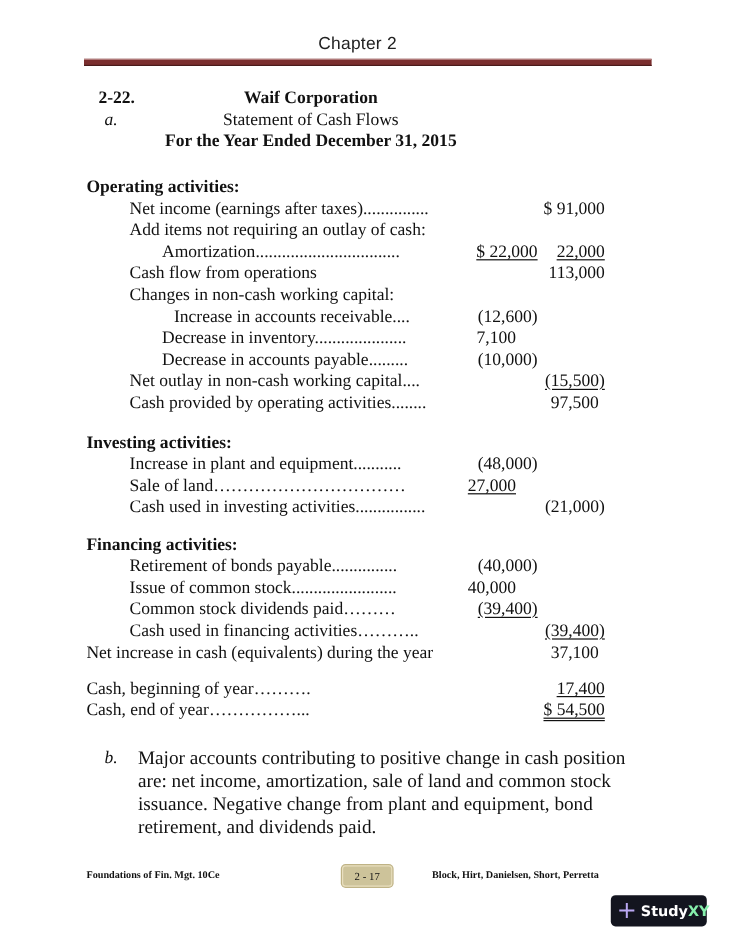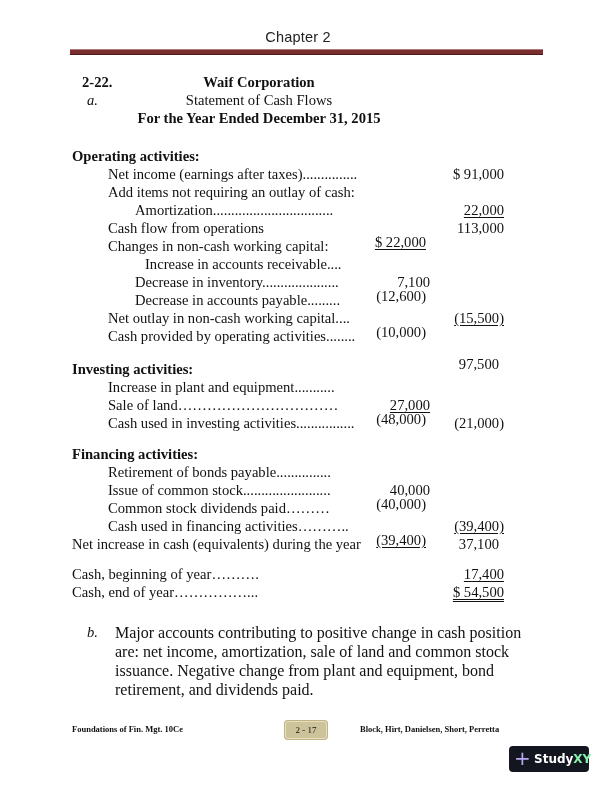--- a/index.html
+++ b/index.html
@@ -8,21 +8,21 @@
     .chapter { position: absolute; top: 29px; left: 0; width: 596px; text-align: center;
                font-family: "Liberation Sans", sans-serif; font-size: 14.5px; color: #222; letter-spacing: 0.2px; }
     .rule { position: absolute; left: 70px; width: 473px; top: 49px; height: 4px;
             background: #7a2e2e; border-top: 1px solid #b07a7a; border-bottom: 1px solid #4a1a1a; }
     .abs { position: absolute; white-space: nowrap; }
     .t { font-size: 14.6px; line-height: 18px; }
     .b { font-weight: bold; }
     .i { font-style: italic; }
     .center { left: 0; width: 518px; text-align: center; }
     .amt { text-align: right; }
-    .col1 { right: 186px; margin-top: 32px; }
+    .col1 { right: 164px; }
     .col2 { right: 108px; }
     .u { text-decoration: underline; text-underline-offset: 2px; }
     .du { text-decoration: underline double; text-underline-offset: 2px; font-family: Liberation Serif, serif; }
     .para { position: absolute; left: 115px; top: 623px; width: 420px; font-size: 16px; line-height: 19px; }
     .footer { position: absolute; top: 724px; font-size: 8.5px; font-weight: bold; }
     .pagebox { position: absolute; left: 285px; top: 721px; width: 40px; height: 16px; background: #cdc39a;
                border: 1px solid #e9dfbf; border-radius: 3px; box-shadow: 0 0 0 1px #bfb386;
                font-size: 9px; text-align: center; line-height: 16px; }
     .badge { position: absolute; left: 509px; top: 746px; width: 80px; height: 26px; background: #13151f;
              border-radius: 4px; color: #fff; font-family: "DejaVu Sans", sans-serif; font-weight: bold;
@@ -55,21 +55,21 @@
 <div class="abs t" style="left:108px; top:237px;">Changes in non-cash working capital:</div>
 <div class="abs t" style="left:145px; top:255px;">Increase in accounts receivable....</div>
 <div class="abs t amt col1" style="top:255px;">(12,600)</div>
 <div class="abs t" style="left:135px; top:273px;">Decrease in inventory.....................</div>
 <div class="abs t amt" style="right:182px; top:273px;">7,100</div>
 <div class="abs t" style="left:135px; top:291px;">Decrease in accounts payable.........</div>
 <div class="abs t amt col1" style="top:291px;">(10,000)</div>
 <div class="abs t" style="left:108px; top:309px;">Net outlay in non-cash working capital....</div>
 <div class="abs t amt col2 u" style="top:309px;">(15,500)</div>
 <div class="abs t" style="left:108px; top:327px;">Cash provided by operating activities........</div>
-<div class="abs t amt" style="right:113px; top:327px;margin-top:28px;">97,500</div>
+<div class="abs t amt" style="right:113px; top:327px;">97,500</div>
 
 <div class="abs t b" style="left:72px; top:360px;">Investing activities:</div>
 <div class="abs t" style="left:108px; top:378px;">Increase in plant and equipment...........</div>
 <div class="abs t amt col1" style="top:378px;">(48,000)</div>
 <div class="abs t" style="left:108px; top:396px;">Sale of land……………………………</div>
 <div class="abs t amt u" style="right:182px; top:396px;text-decoration:underline;">27,000</div>
 <div class="abs t" style="left:108px; top:414px;">Cash used in investing activities................</div>
 <div class="abs t amt col2" style="top:414px;">(21,000)</div>
 
 <div class="abs t b" style="left:72px; top:445px;">Financing activities:</div>

